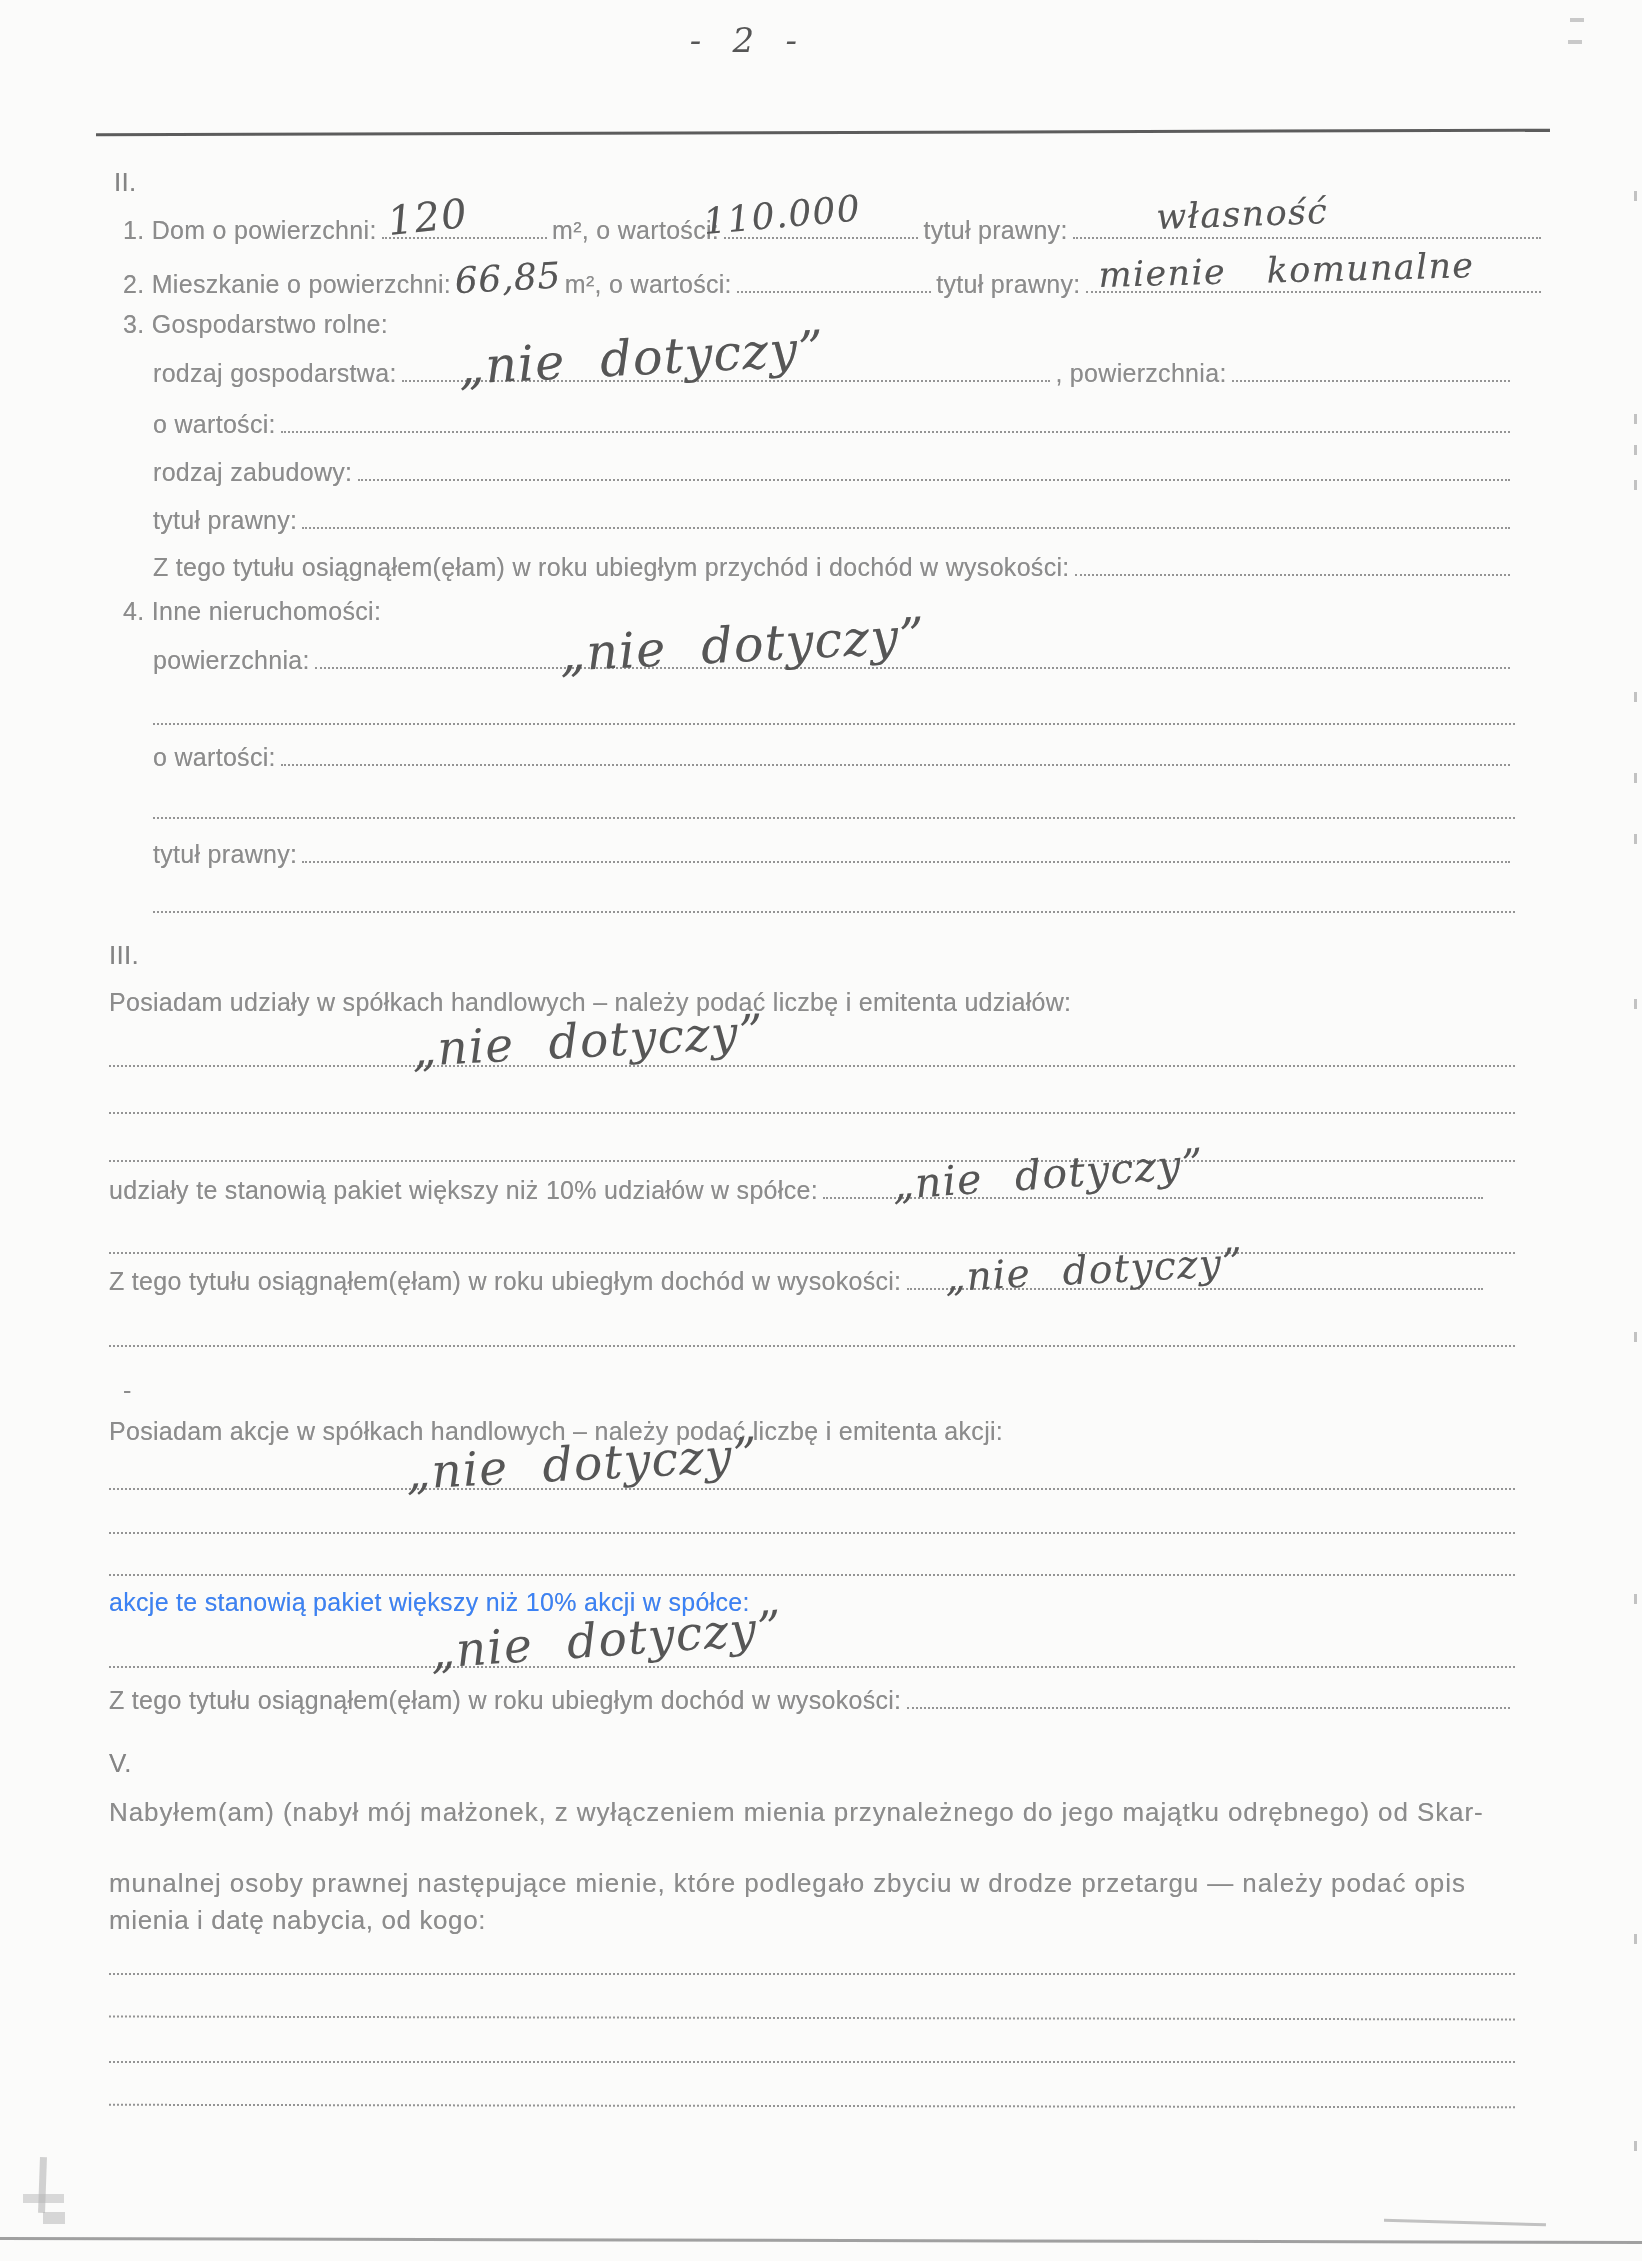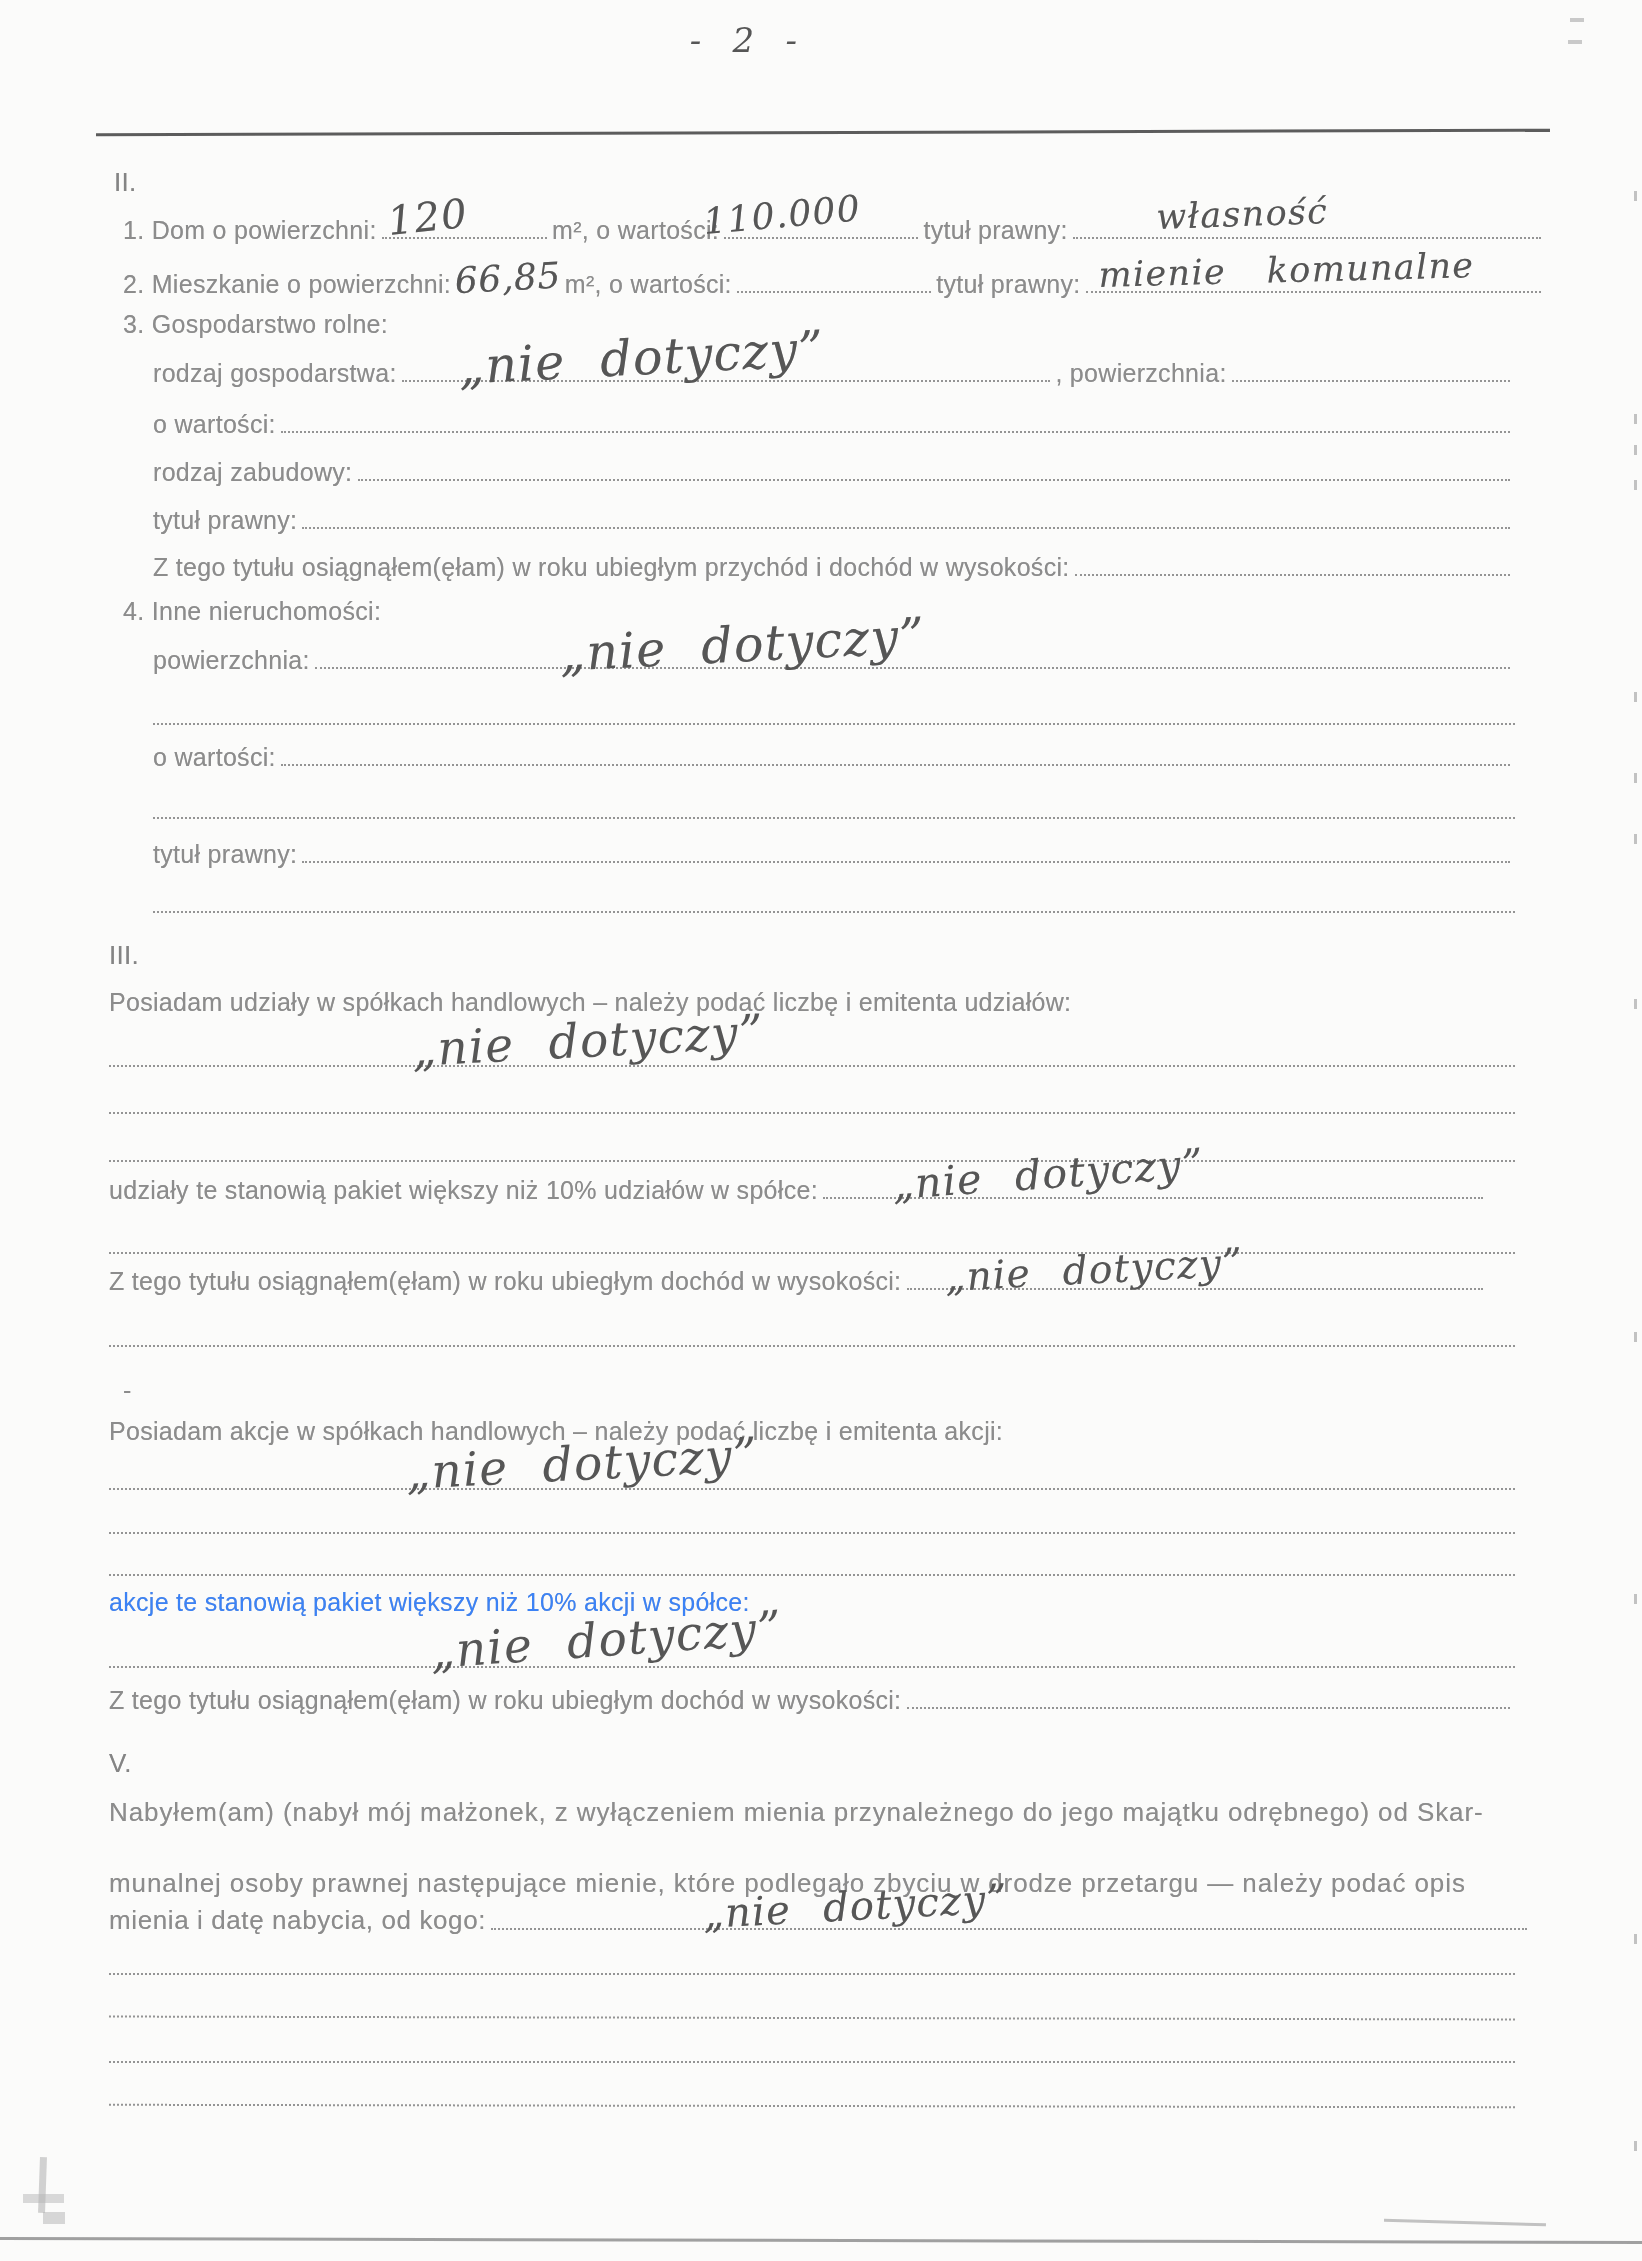--- a/index.html
+++ b/index.html
@@ -64,21 +64,21 @@
   #dl8{top:1345px;}
   #dash{top:1376px;left:123px;position:absolute;}
   #akcjeintro{top:1417px;left:109px;position:absolute;}
   #dl9{top:1488px;} #dl9 .hw-a{left:298px;bottom:-7.8px;font-size:47px;transform:rotate(-3deg);}
   #dl10{top:1532px;} #dl11{top:1574px;}
   #rakcpak{top:1588px;left:109px;position:absolute;color:#3b82f6;}
   #dl12{top:1666px;} #dl12 .hw-a{left:323px;bottom:-9px;font-size:47px;transform:rotate(-4deg);}
   #rakcdoch{top:1685px;left:109px;right:128px;}
   #s5h{top:1748px;left:109px;position:absolute;}
   #par1{top:1797px;} #par2{top:1832px;} #par3{top:1868px;}
-  #rkogo{top:1905px;left:109px;right:111px;font-size:26px;letter-spacing:0.6px;}
+  #rkogo{top:1905px;left:109px;right:111px;font-size:26px;letter-spacing:0.6px;flex-direction:column;}
   #rkogo .hw-a{left:213px;bottom:-5.2px;font-size:40px;transform:rotate(-3deg);}
   #dl13{top:1973px;} #dl14{top:2017px;transform:rotate(.12deg);}
   #dl15{top:2061px;} #dl16{top:2105px;transform:rotate(.1deg);}
   
   #smudge1{position:absolute;left:39px;top:2157px;width:6.5px;height:56px;background:#aeaeae;opacity:.55;transform:rotate(2deg);}
   #smudge2{position:absolute;left:23px;top:2194px;width:41px;height:9px;background:#b6b6b6;opacity:.5;}
   #smudge3{position:absolute;left:43px;top:2212px;width:22px;height:11.6px;background:#b2b2b2;opacity:.5;}
   #diag{position:absolute;left:1384px;top:2221px;width:162px;height:2.6px;background:#aaa;opacity:.7;transform:rotate(1.6deg);}
   #botline{position:absolute;left:0;top:2239px;width:1643px;height:2.6px;background:#8a8a8a;opacity:.8;transform:rotate(.14deg);}
   .edge{position:absolute;left:1634px;width:3.2px;height:10.3px;background:#9c9c9c;opacity:.6;}

